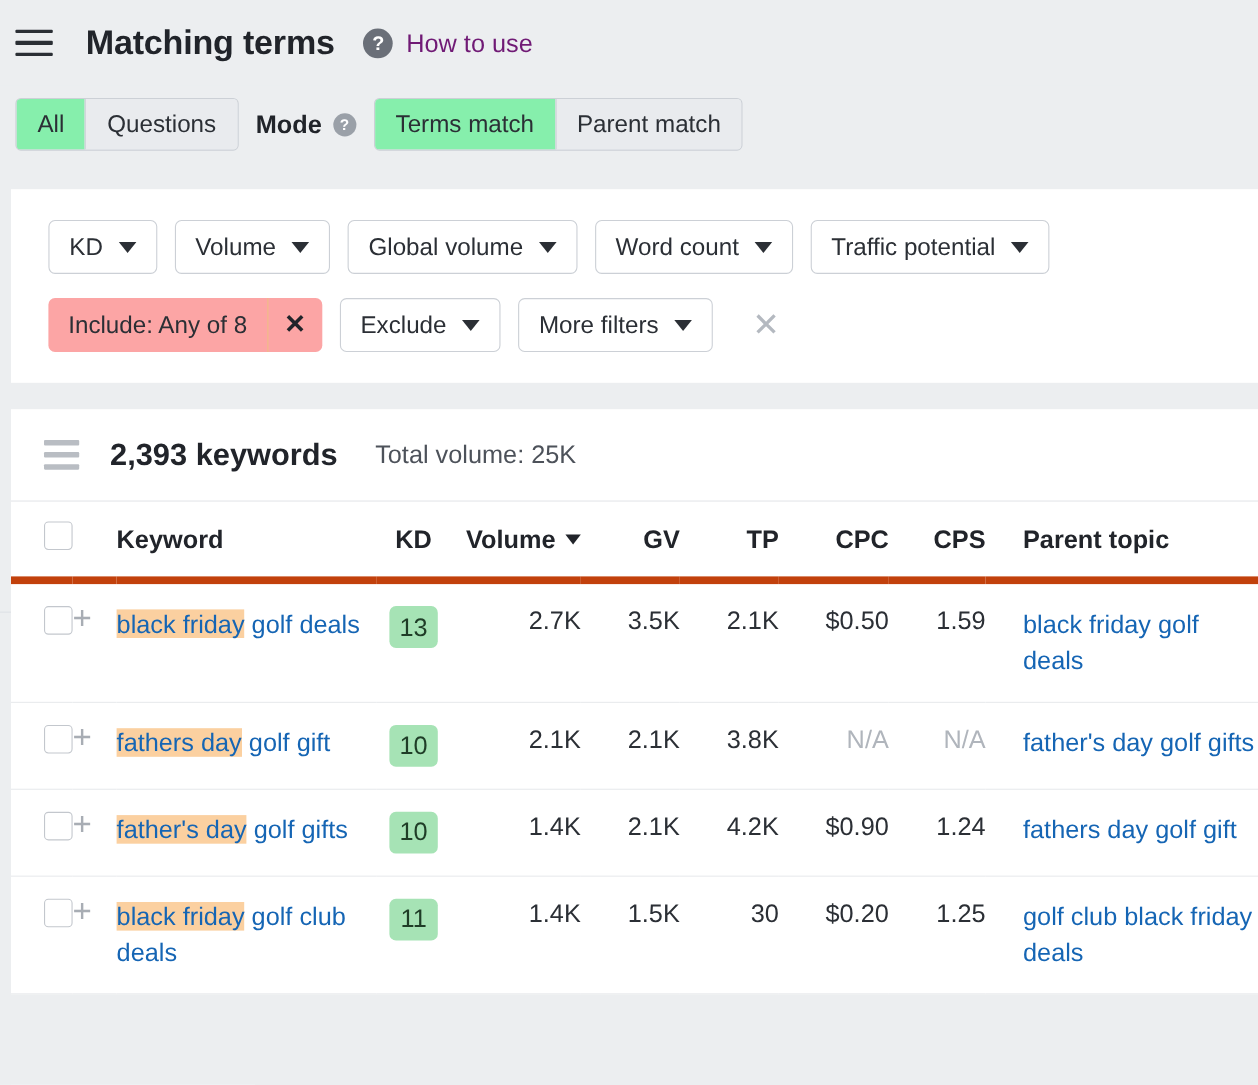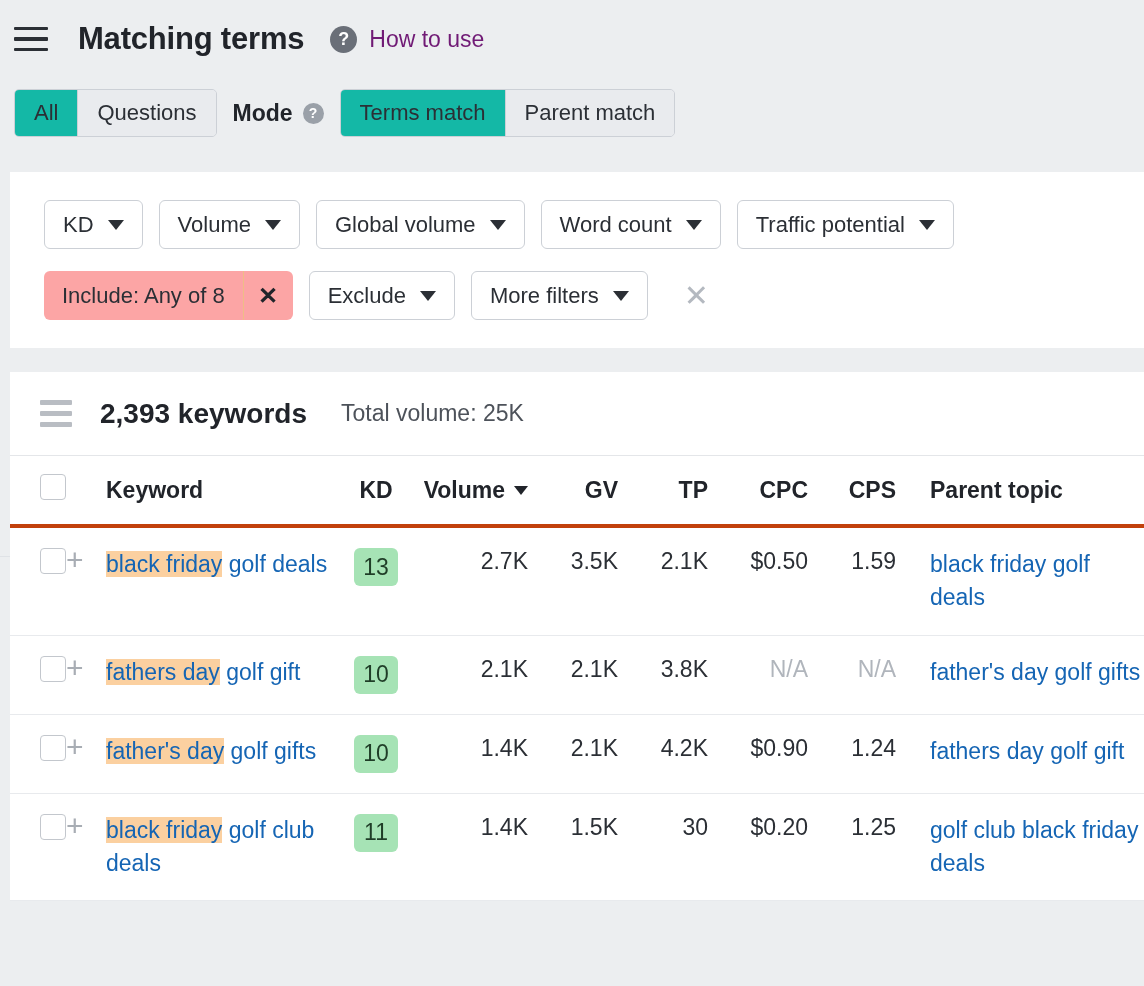--- a/index.html
+++ b/index.html
@@ -80,21 +80,21 @@
   }
   .seg > div {
     display: flex; align-items: center; justify-content: center;
     font-size: 22px;
     padding: 0 19px;
     color: #2b2f35;
     cursor: pointer;
     white-space: nowrap;
     background: #e9ebee;
   }
-  .seg > div.active { background: #14b8a6; }
+  .seg > div.active { background: #86efac; }
   .seg > div + div { border-left: 1px solid #ccd0d6; }
   .mode-label {
     font-size: 23px;
     font-weight: bold;
     color: #21242a;
     margin-left: 16px;
     white-space: nowrap;
   }
   .seg-wrap-2 { margin-left: 16px; }
 
@@ -178,21 +178,21 @@
   .tot-vol {
     font-size: 23px; color: #4d525a;
     margin-left: 34px; white-space: nowrap;
   }
 
   
   table { border-collapse: collapse; width: 100%; table-layout: fixed; }
   thead th {
     font-size: 23px; font-weight: bold; color: #21242a;
     padding: 18px 0;
-    border-bottom: 4px solid #c2410c;
+    border-bottom: 7px solid #c2410c;
     white-space: nowrap;
   }
   th.c-check { width: 56px; }
   th.c-plus  { width: 40px; }
   th.c-kw    { width: 236px; text-align: left; }
   th.c-kd    { width: 68px;  text-align: center; }
   th.c-vol   { width: 118px; text-align: right; }
   th.c-gv    { width: 90px;  text-align: right; }
   th.c-tp    { width: 90px;  text-align: right; }
   th.c-cpc   { width: 100px; text-align: right; }

